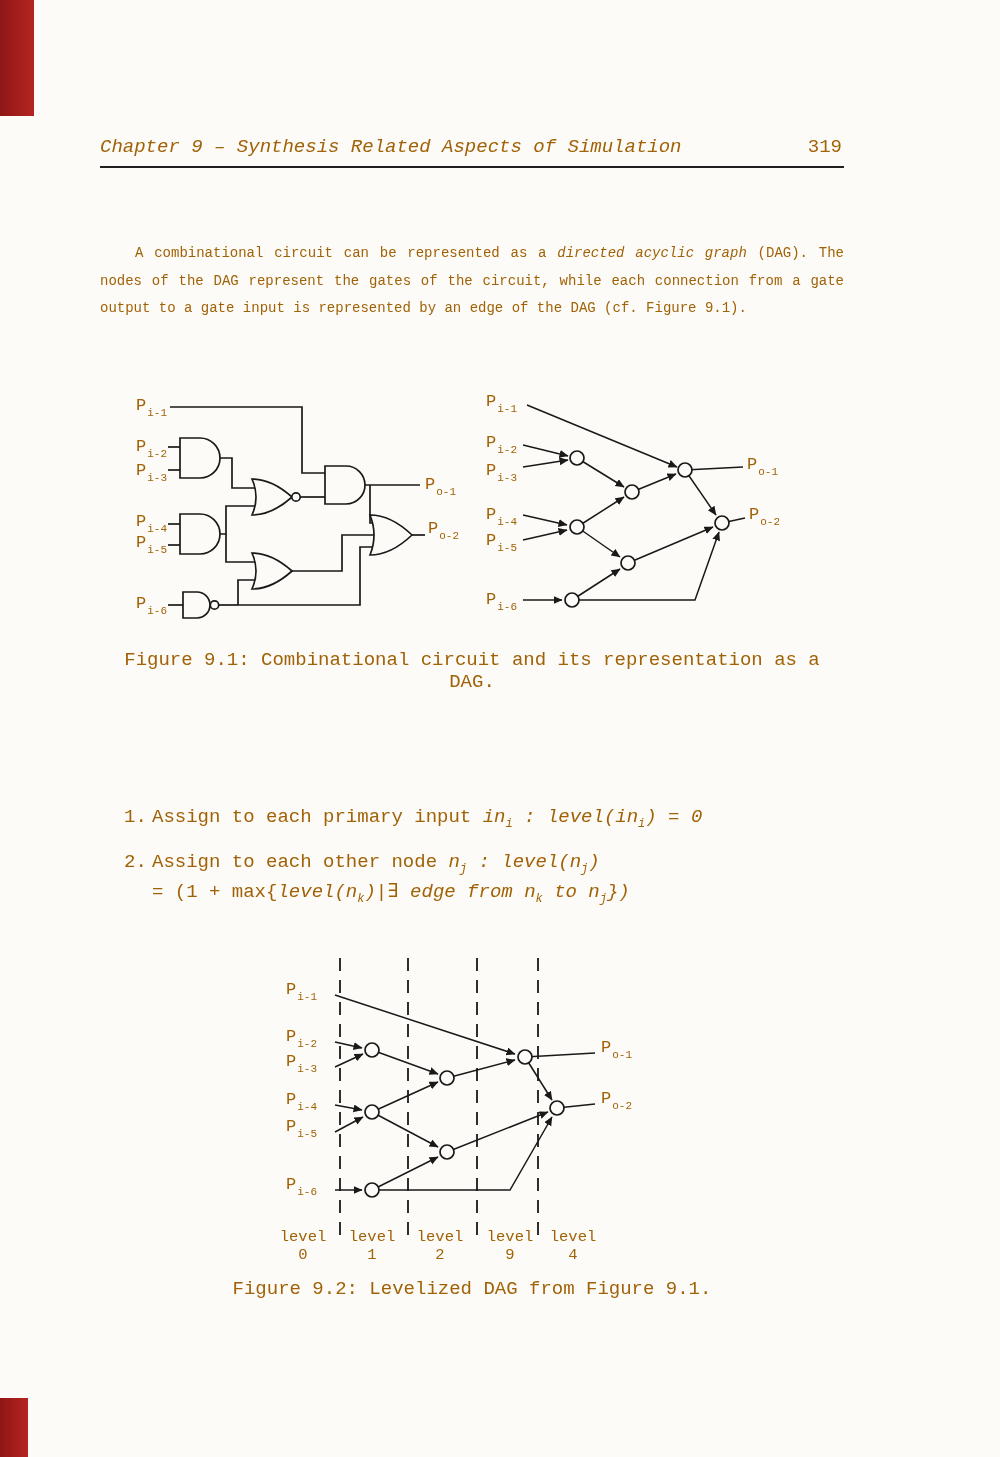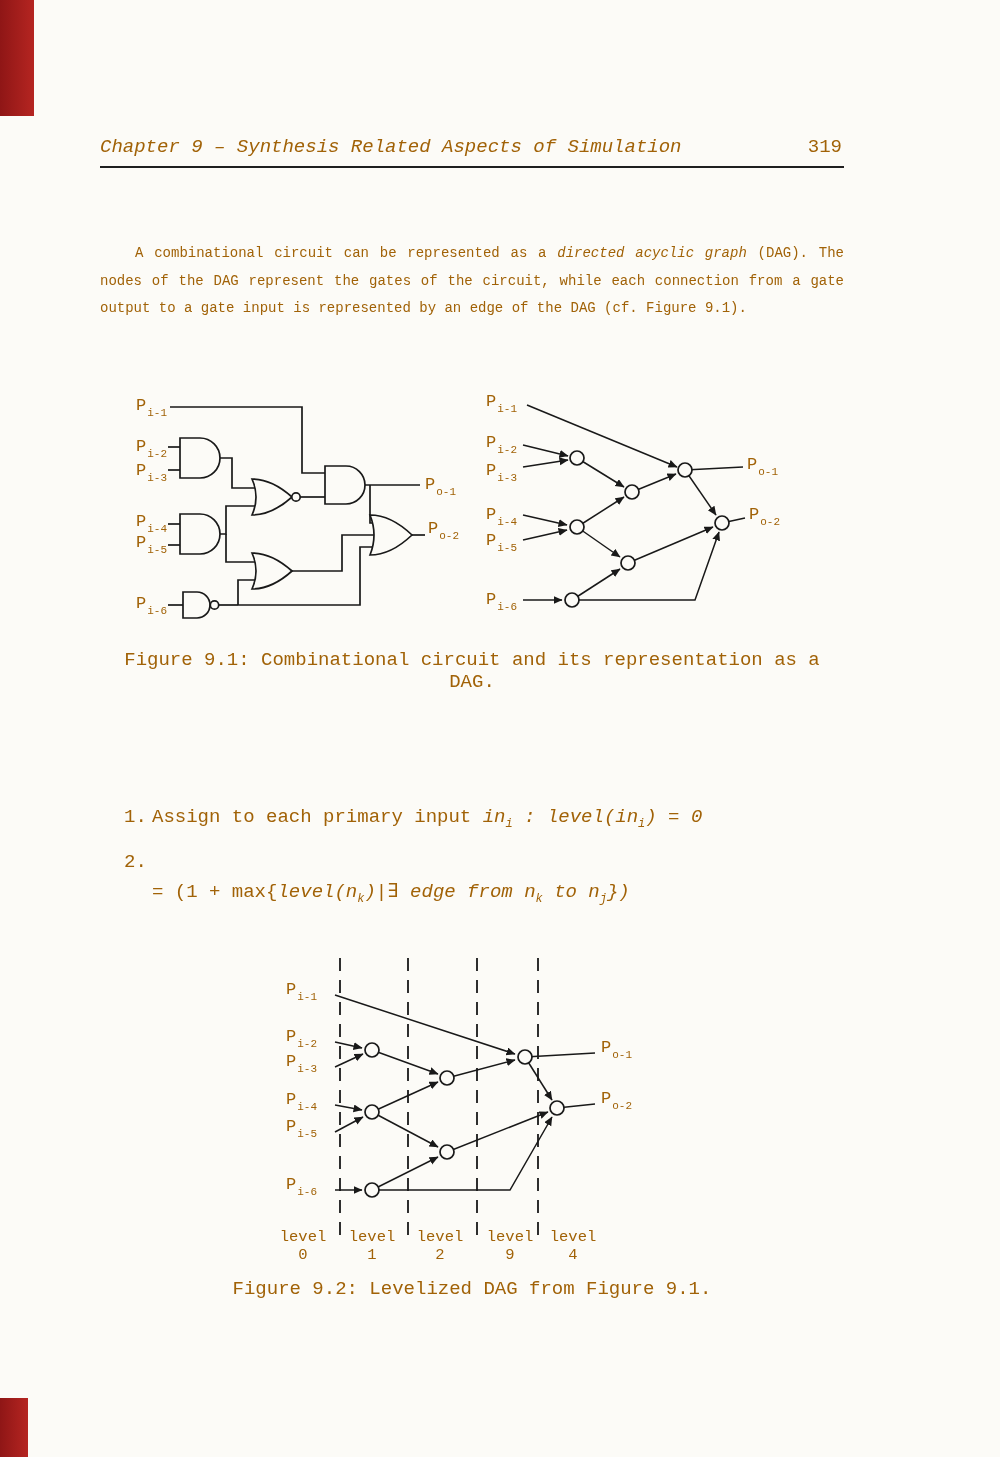--- a/index.html
+++ b/index.html
@@ -124,20 +124,21 @@
   <div class="plabel" style="left:747px;top:455px;"><span>P</span><sub>o-1</sub></div>
   <div class="plabel" style="left:749px;top:505px;"><span>P</span><sub>o-2</sub></div>
 
   <div class="abs caption" style="top:649px;">Figure 9.1: Combinational circuit and its representation as a DAG.</div>
 
 
   <div class="listnum" style="left:124px;top:806px;">1.</div>
   <div class="listtext" style="left:152px;top:806px;"><span>Assign to each primary input </span><span class="mi"><span>in</span><sub>i</sub><span> : level(in</span><sub>i</sub><span>) = 0</span></span></div>
 
   <div class="listnum" style="left:124px;top:851px;">2.</div>
+  <div class="listtext" style="left:152px;top:851px;"><span>Assign to each other node </span><span class="mi"><span>n</span><sub>j</sub><span> : level(n</span><sub>j</sub><span>)</span></span></div>
   <div class="listtext" style="left:152px;top:879px;"><span>= (1 + max{</span><span class="mi"><span>level(n</span><sub>k</sub><span>)|∃ </span><span>edge from n</span><sub>k</sub><span> to n</span><sub>j</sub><span>})</span></span></div>
 
   <svg class="abs" style="left:255px;top:950px;" width="440" height="300" viewBox="0 0 440 300">
     <defs>
       <marker id="ah2" markerUnits="userSpaceOnUse" markerWidth="11" markerHeight="10" refX="8.5" refY="4" orient="auto">
         <path d="M0,0 L9,4 L0,8 Z" fill="#191919"></path>
       </marker>
     </defs>
 
     <g stroke="#191919" stroke-width="1.8" stroke-dasharray="13 9">

